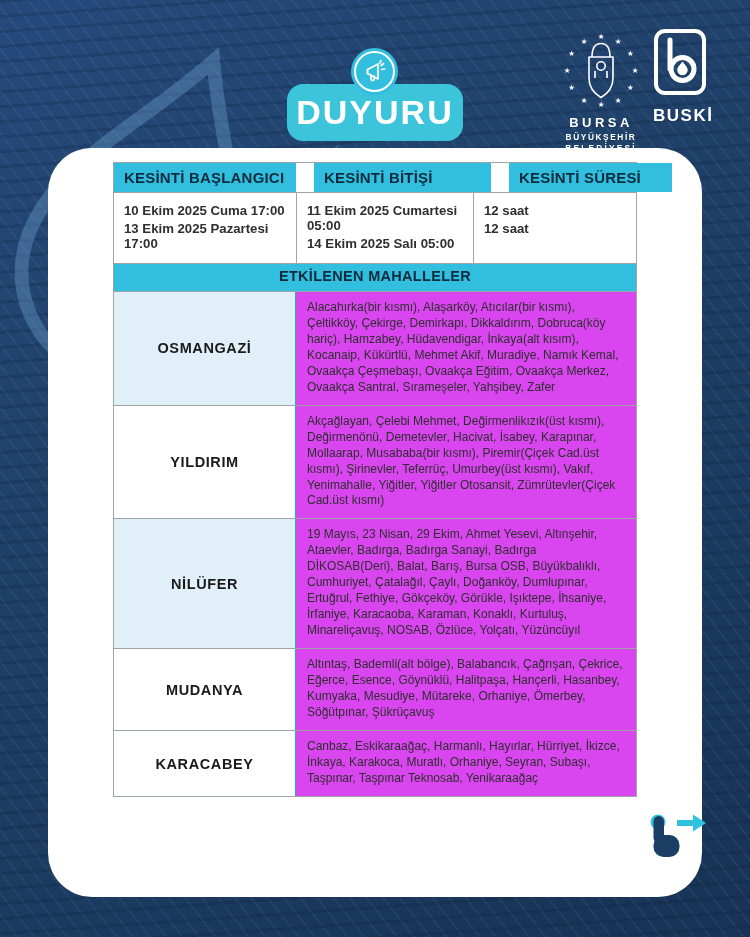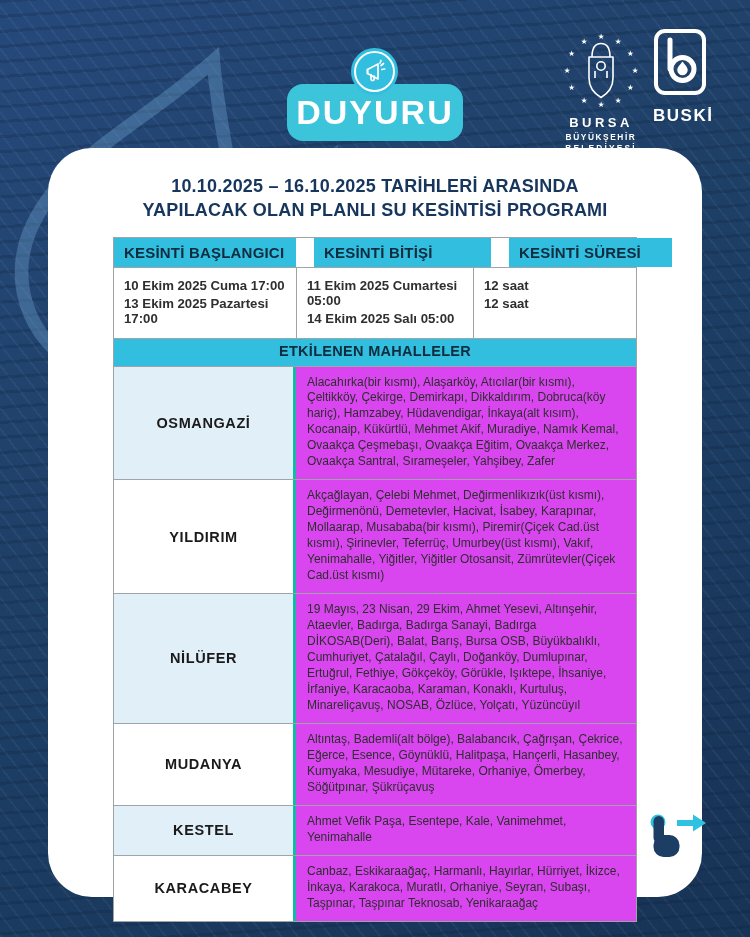--- a/index.html
+++ b/index.html
@@ -46,21 +46,21 @@
       padding:6px 0 6px 10px;}
   .sr{display:grid;grid-template-columns:182px 177px 163px;border-top:1px solid #9fa4a8;}
   .sc{padding:7px 8px 9px 10px;font-size:13.2px;color:#2f2f2f;}
   .sc > div{margin:3px 0;font-weight:bold;}
   .sc + .sc{border-left:1px solid #9fa4a8;}
   .districts{width:524px;margin:0 auto;border:1px solid #9fa4a8;border-top:none;}
   .mh{background:#31bedf;color:#0f2b3e;text-align:center;font-size:14.5px;font-weight:800;
       letter-spacing:0.3px;padding:4px 0 7px;}
   .drow{display:grid;grid-template-columns:182px 340px;border-top:1px solid #9fa4a8;}
   .dname{display:flex;align-items:center;justify-content:center;font-size:14.5px;font-weight:800;
-      color:#1a1a1a;letter-spacing:0.6px;text-align:center;background:#fff;border-right:3px solid #14b8a6;}
+      color:#1a1a1a;letter-spacing:0.6px;text-align:center;background:#fff;border-right:1px solid #14b8a6;}
   .drow.alt .dname{background:#e1eff8;}
   .dlist{padding:8px 10px 9px 11px;font-size:12px;line-height:1.33;color:#2e2e2e;background:#d946ef;}
   .r-osm{min-height:96px;} .r-yil{min-height:110px;} .r-nil{min-height:130px;}
   .r-mud{min-height:82px;} .r-kes{min-height:44px;} .r-kar{min-height:62px;}
   .swipe{position:absolute;left:595px;top:662px;cursor:pointer;}
 </style>
 </head>
 <body>
 
 <div class="poster">
@@ -119,24 +119,20 @@
     <svg width="54" height="68" viewBox="0 0 54 68">
       <rect x="3" y="3" width="48" height="62" rx="9" fill="none" stroke="#fff" stroke-width="4"></rect>
       <path d="M17 12 V41" stroke="#fff" stroke-width="5" stroke-linecap="round" fill="none"></path>
       <circle cx="29.5" cy="41" r="11.5" fill="none" stroke="#fff" stroke-width="5"></circle>
       <path d="M29.5 33.5 C32.1 37 34.7 39.2 34.7 42 A5.2 5.2 0 1 1 24.3 42 C24.3 39.2 26.9 37 29.5 33.5 Z" fill="#fff"></path>
     </svg>
     <div class="lbl">BUSKİ</div>
   </div>
 
   <div class="card">
-    <div class="title">
-      <div>10.10.2025 – 16.10.2025 TARİHLERİ ARASINDA</div>
-      <div>YAPILACAK OLAN PLANLI SU KESİNTİSİ PROGRAMI</div>
-    </div>
 
     <div class="sched">
       <div class="sh">
         <div class="hc">KESİNTİ BAŞLANGICI</div>
         <div class="hc">KESİNTİ BİTİŞİ</div>
         <div class="hc">KESİNTİ SÜRESİ</div>
       </div>
       <div class="sr">
         <div class="sc">
           <div>10 Ekim 2025 Cuma 17:00</div>
@@ -165,24 +161,20 @@
         <div class="dlist">Akçağlayan, Çelebi Mehmet, Değirmenlikızık(üst kısmı), Değirmenönü, Demetevler, Hacivat, İsabey, Karapınar, Mollaarap, Musababa(bir kısmı), Piremir(Çiçek Cad.üst kısmı), Şirinevler, Teferrüç, Umurbey(üst kısmı), Vakıf, Yenimahalle, Yiğitler, Yiğitler Otosansit, Zümrütevler(Çiçek Cad.üst kısmı)</div>
       </div>
       <div class="drow alt r-nil">
         <div class="dname">NİLÜFER</div>
         <div class="dlist">19 Mayıs, 23 Nisan, 29 Ekim, Ahmet Yesevi, Altınşehir, Ataevler, Badırga, Badırga Sanayi, Badırga DİKOSAB(Deri), Balat, Barış, Bursa OSB, Büyükbalıklı, Cumhuriyet, Çatalağıl, Çaylı, Doğanköy, Dumlupınar, Ertuğrul, Fethiye, Gökçeköy, Görükle, Işıktepe, İhsaniye, İrfaniye, Karacaoba, Karaman, Konaklı, Kurtuluş, Minareliçavuş, NOSAB, Özlüce, Yolçatı, Yüzüncüyıl</div>
       </div>
       <div class="drow r-mud">
         <div class="dname">MUDANYA</div>
         <div class="dlist">Altıntaş, Bademli(alt bölge), Balabancık, Çağrışan, Çekrice, Eğerce, Esence, Göynüklü, Halitpaşa, Hançerli, Hasanbey, Kumyaka, Mesudiye, Mütareke, Orhaniye, Ömerbey, Söğütpınar, Şükrüçavuş</div>
       </div>
-      <div class="drow alt r-kes">
-        <div class="dname">KESTEL</div>
-        <div class="dlist">Ahmet Vefik Paşa, Esentepe, Kale, Vanimehmet, Yenimahalle</div>
-      </div>
       <div class="drow r-kar">
         <div class="dname">KARACABEY</div>
         <div class="dlist">Canbaz, Eskikaraağaç, Harmanlı, Hayırlar, Hürriyet, İkizce, İnkaya, Karakoca, Muratlı, Orhaniye, Seyran, Subaşı, Taşpınar, Taşpınar Teknosab, Yenikaraağaç</div>
       </div>
     </div>
 
     <svg class="swipe" width="64" height="66" viewBox="0 0 64 66">
       <circle cx="15" cy="12" r="7.5" fill="#2fc2e0"></circle>
       <rect x="10.5" y="6" width="10.5" height="27" rx="5.2" fill="#1d3e64"></rect>
       <rect x="10.5" y="25" width="26" height="22" rx="10" fill="#1d3e64"></rect>

